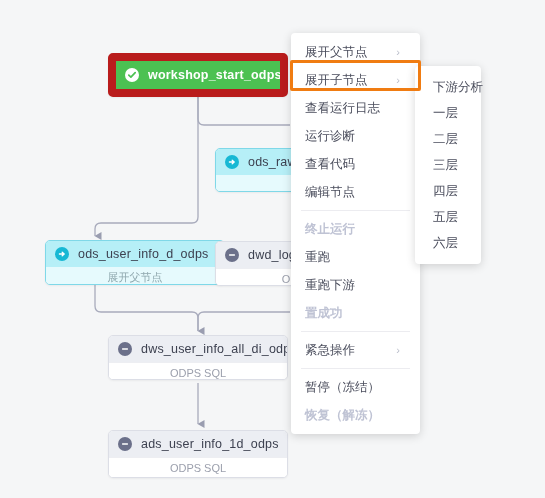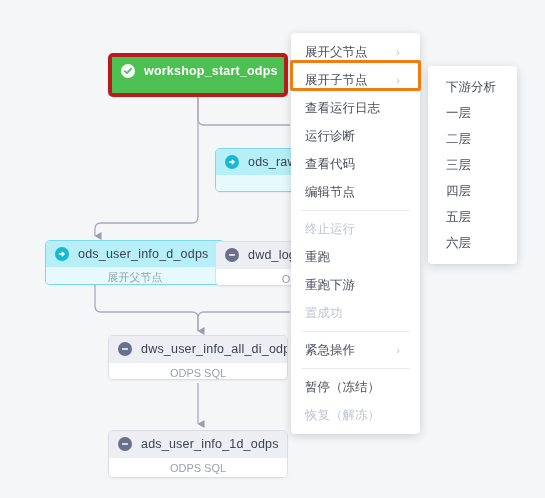--- a/index.html
+++ b/index.html
@@ -48,21 +48,21 @@
   .node .nicon {
     width: 14px; height: 14px;
     border-radius: 50%;
     margin-right: 9px;
     flex: 0 0 auto;
     display: flex; align-items: center; justify-content: center;
   }
   .node .ntitle { white-space: nowrap; }
 
   
-  .node.green { border: 4px solid #b91c1c; background: #4cc152; }
+  .node.green { border: 8px solid #b91c1c; background: #4cc152; }
   .node.green .nhead { background: #4cc152; color: #ffffff; font-weight: 600; height: 27px; }
   .node.green .nicon { background: #ffffff; }
   .node.green .nbody { background:#ffffff; border-top: none; color:#9ca0ad; height: 22px;}
 
   
   .node.cyan { border: 1px solid #7fd8e8; background: #e6fafd; }
   .node.cyan .nhead { background: #b6eff7; color: #3d4150; }
   .node.cyan .nicon { background: #17b8d4; }
   .node.cyan .nbody { background: #e6fafd; border-top: none; color:#8fa8ae; }
 
@@ -89,21 +89,21 @@
     height: 28px;
     display: flex;
     align-items: center;
     padding: 0 20px 0 14px;
     font-size: 12.5px;
     color: #4a4d5c;
     white-space: nowrap;
     position: relative;
   }
   .mi .mlabel { flex: 1 1 auto; }
-  .mi.disabled { color: #bfc3d4; }
+  .mi.disabled { color: #bfc3d4; font-weight: bold; }
   .mi .caret {
     font-size: 11px;
     color: #b9bdca;
     margin-left: 8px;
     line-height: 1;
   }
   .mdiv { height: 1px; background: #ececf0; margin: 4px 10px; }
 
   
   #highlight {
@@ -112,22 +112,22 @@
     width: 131px; height: 31px;
     border: 3px solid #f07c12;
     border-radius: 2px;
     z-index: 60;
     pointer-events: none;
   }
 
   
   #submenu {
     position: absolute;
-    left: 428px; top: 66px;
-    width: 89px;
+    left: 415px; top: 66px;
+    width: 66px;
     background: #ffffff;
     border-radius: 4px;
     box-shadow: 0 2px 10px rgba(0,0,0,0.16);
     padding: 8px 0;
     z-index: 50;
   }
   .smi {
     height: 26px;
     display: flex;
     align-items: center;

